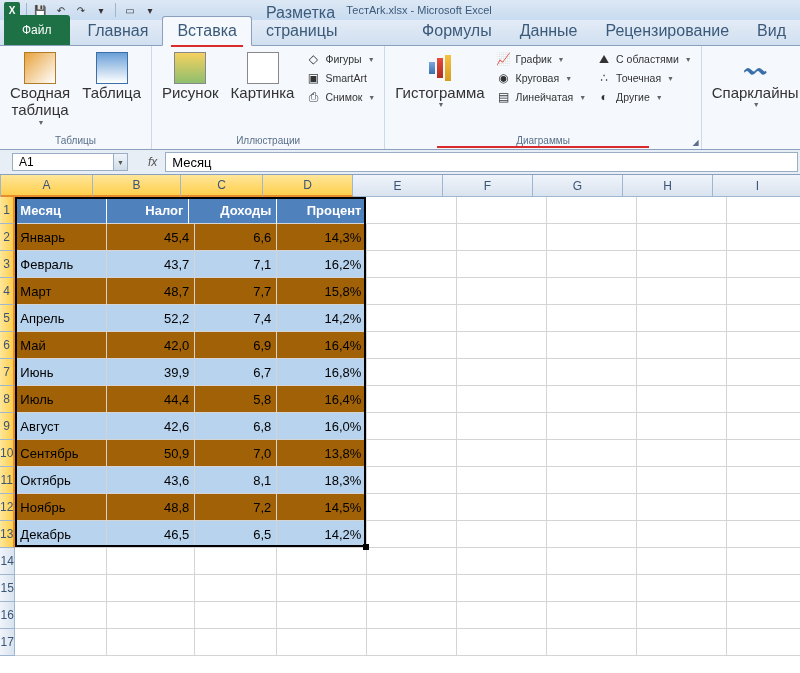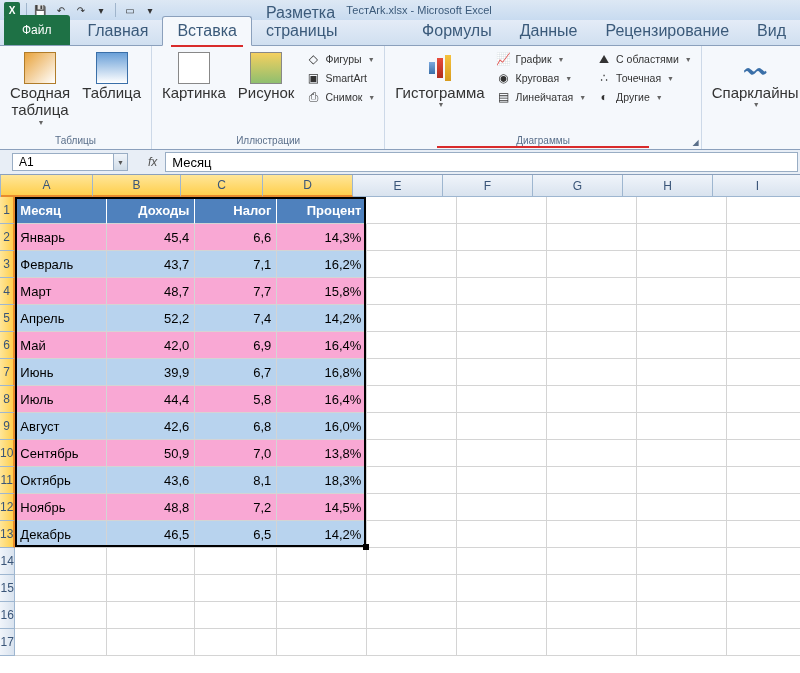--- a/index.html
+++ b/index.html
@@ -66,21 +66,21 @@
 .rowhead { height: 27px; background: linear-gradient(90deg,#f0f4fa,#d9e3ef); border-right: 1px solid #9eb6d0; border-bottom: 1px solid #9eb6d0; display: flex; align-items: center; justify-content: center; font-size: 12px; color: #3a5578; cursor: pointer; }
 .rowhead.sel { background: linear-gradient(90deg,#ffe699,#ffcf4d); border-right: 2px solid #e88b2d; }
 
 .cells { position: relative; }
 .cellrow { display: flex; height: 27px; }
 .cell { border-right: 1px solid #d4d4d4; border-bottom: 1px solid #d4d4d4; font-size: 13px; display: flex; align-items: center; padding: 0 5px; background: #fff; overflow: hidden; }
 .cell.num { justify-content: flex-end; }
 
 .cell.hdr { background: #4f81bd; color: #fff; font-weight: bold; border-right: 1px solid #fff; }
 .cell.sel-odd { background: #b8d3ee; }
-.cell.sel-even { background: #f9a8d4; }
+.cell.sel-even { background: #a16207; }
 .sel-border { position: absolute; border: 2px solid #000; pointer-events: none; }
 .sel-handle { position: absolute; width: 6px; height: 6px; background: #000; }
 
 .col-A { width: 92px; } .col-B { width: 88px; } .col-C { width: 82px; } .col-D { width: 90px; }
 .col-X { width: 90px; }
 
 .gridtop { display: flex; }
 .gridbody { display: flex; flex: 1; overflow: hidden; }
 .cellarea { flex: 1; }
 </style>
@@ -126,26 +126,26 @@
         <div class="ico ic-table"></div>
         <div class="lbl">Таблица</div>
       </div>
     </div>
     <div class="ribbon-group-label">Таблицы</div>
   </div>
 
   <div class="ribbon-group">
     <div class="ribbon-group-body">
       <div class="big-btn">
+        <div class="ico ic-pic"></div>
+        <div class="lbl">Рисунок</div>
+      </div>
+      <div class="big-btn">
         <div class="ico ic-clip"></div>
         <div class="lbl">Картинка</div>
-      </div>
-      <div class="big-btn">
-        <div class="ico ic-pic"></div>
-        <div class="lbl">Рисунок</div>
       </div>
       <div class="small-btns">
         <div class="small-btn">
             <span class="ico">◇</span>
             <span>Фигуры</span>
             <span class="dd-arrow">▼</span>
           </div>
         <div class="small-btn">
             <span class="ico">▣</span>
             <span>SmartArt</span>
@@ -264,22 +264,22 @@
         <div class="rowhead sel">12</div>
         <div class="rowhead sel">13</div>
         <div class="rowhead">14</div>
         <div class="rowhead">15</div>
         <div class="rowhead">16</div>
         <div class="rowhead">17</div>
       </div>
     <div class="cellarea cells" id="cellarea">
         <div class="cellrow">
           <div class="cell col-A hdr">Месяц</div>
+          <div class="cell col-C hdr num">Налог</div>
           <div class="cell col-B hdr num">Доходы</div>
-          <div class="cell col-C hdr num">Налог</div>
           <div class="cell col-D hdr num">Процент</div>
           <div class="cell col-X"></div>
           <div class="cell col-X"></div>
           <div class="cell col-X"></div>
           <div class="cell col-X"></div>
           <div class="cell col-X"></div>
         </div>
         <div class="cellrow">
           <div class="cell col-A sel-even">Январь</div>
           <div class="cell col-B sel-even num">45,4</div>

